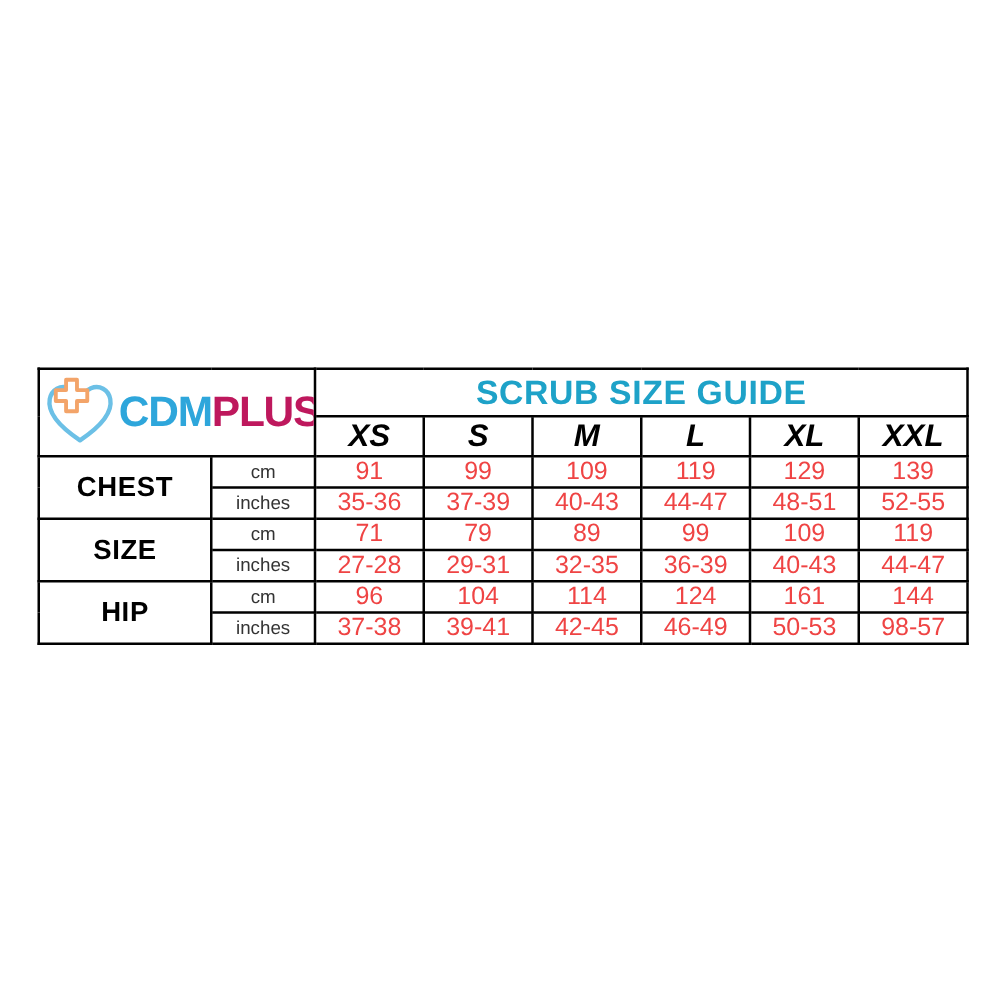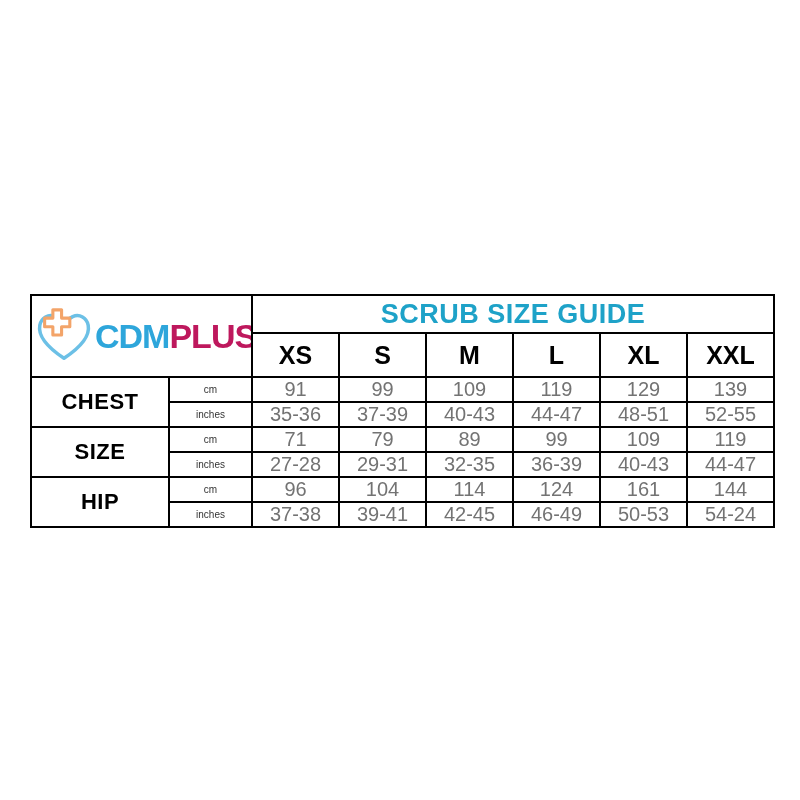--- a/index.html
+++ b/index.html
@@ -13,27 +13,27 @@
   td.logo-cell { border: none; background: #fff; }
   .logo-wrap { display: flex; align-items: center; justify-content: flex-start; padding-left: 1px; }
   .heart-icon { width: 62px; height: 60px; flex: 0 0 auto; }
   .brand { white-space: nowrap; font-weight: bold; font-size: 34px; letter-spacing: -1px; line-height: 1; }
   .brand .cdm { color: #2ea6db; margin-top: 44px; }
   .brand .plus { color: #be185d; }
 
   tr.title-row { height: 38px; }
   td.title { color: #1ea2c8; font-size: 27px; font-weight: bold; letter-spacing: 0.5px; }
 
-  tr.sizes-row { height: 44px; }
+  tr.sizes-row { height: 32px; font-style: italic; }
   td.size { font-size: 25px; font-weight: bold; color: #000; }
 
   tbody tr { height: 23px; }
   td.name { font-size: 22px; font-weight: bold; color: #000; letter-spacing: 0.5px; margin-top: 14px; }
-  td.unit { font-size: 10px; color: #333; }
-  td.val { font-size: 20px; color: #737373; margin-top: 32px; }
+  td.unit { font-size: 15px; color: #333; }
+  td.val { font-size: 20px; color: #ef4444; margin-top: 32px; }
 
   td.cmrow { border-bottom-width: 1px; }
   td.inrow { border-top-width: 1px; }
 </style>
 </head>
 <body>
 
 <div class="page">
   <div class="guide">
     <table class="size-table">
@@ -118,18 +118,18 @@
             <td class="val cmrow">161</td>
             <td class="val cmrow">144</td>
           </tr>
           <tr>
             <td class="unit inrow">inches</td>
             <td class="val inrow">37-38</td>
             <td class="val inrow">39-41</td>
             <td class="val inrow">42-45</td>
             <td class="val inrow">46-49</td>
             <td class="val inrow">50-53</td>
-            <td class="val inrow">54-24</td>
+            <td class="val inrow">98-57</td>
           </tr>
         </tbody>
     </table>
   </div>
 </div>
 
 </body></html>

